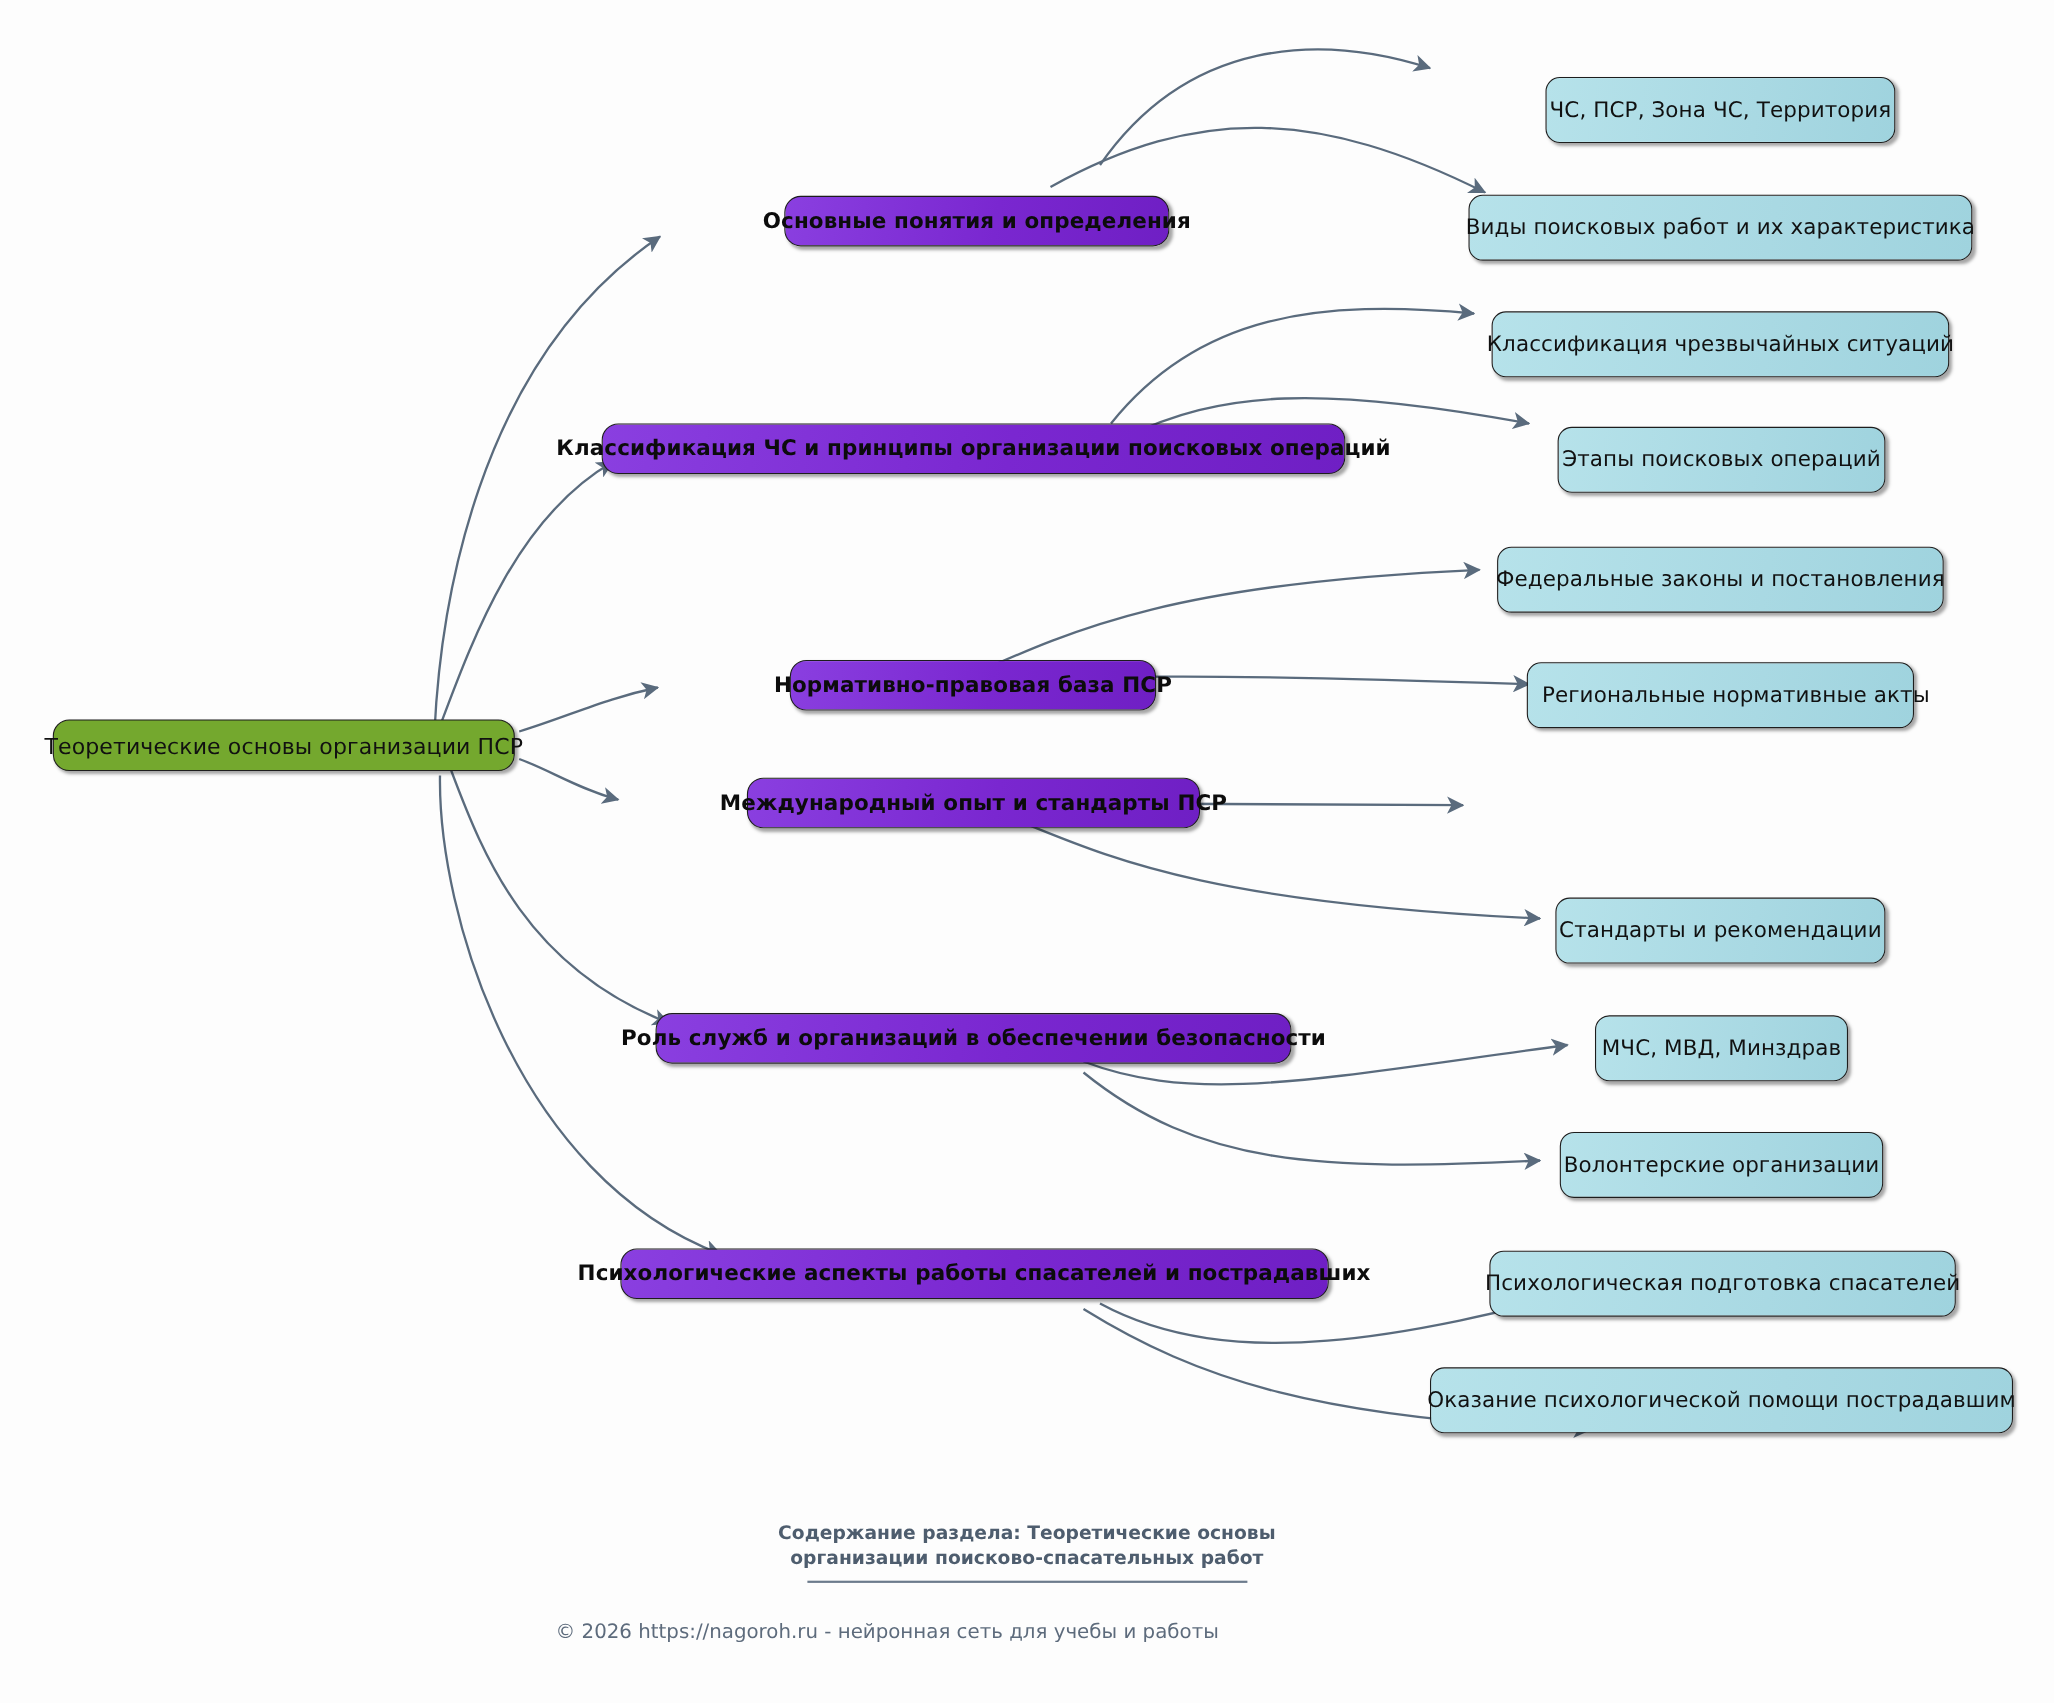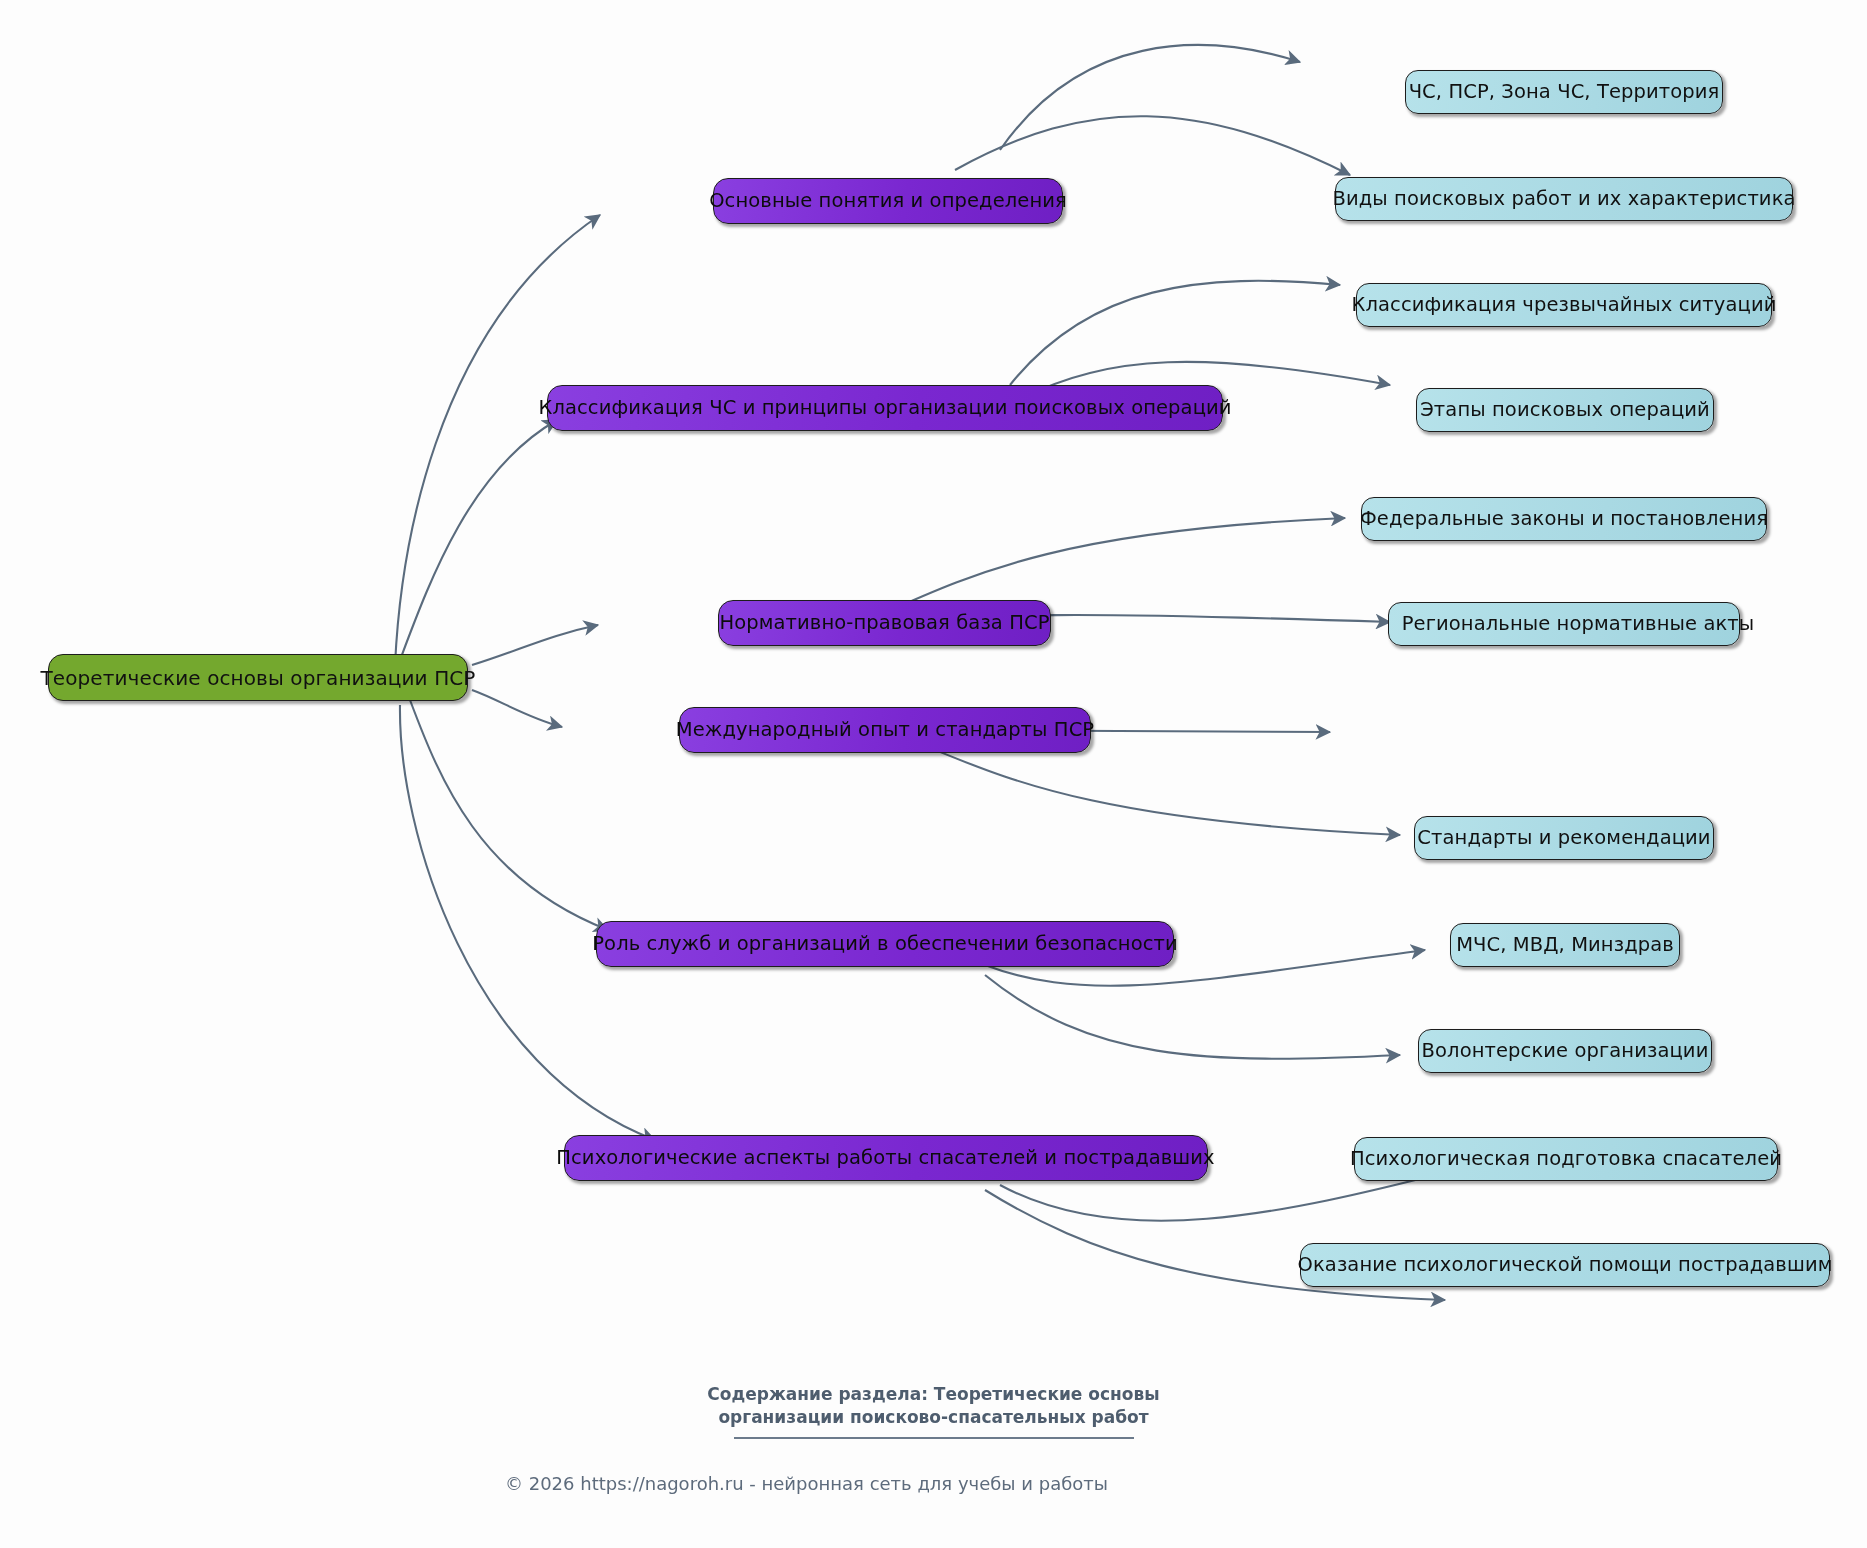--- a/index.html
+++ b/index.html
@@ -49,26 +49,27 @@
     border-radius: 15px;
     height: 47px;
     font-size: 20px;
   }
   .node.branch {
     background: #7c2bd4;
     background: linear-gradient(100deg, #8a3fe0 0%, #7a27d0 55%, #6f1fc4 100%);
     color: #0c0c0c;
     border-radius: 15px;
     height: 46px;
+    font-weight: bold;
   }
   .node.leaf {
     background: #addde6;
     background: linear-gradient(100deg, #b6e2ea 0%, #a9d9e3 60%, #9fd3de 100%);
     border-radius: 13px;
-    height: 44px;
+    height: 60px;
   }
   .footer-title {
     position: absolute;
     left: 0;
     width: 1867px;
     top: 1383px;
     text-align: center;
     color: #4e5d6e;
     font-weight: bold;
     font-size: 17px;

